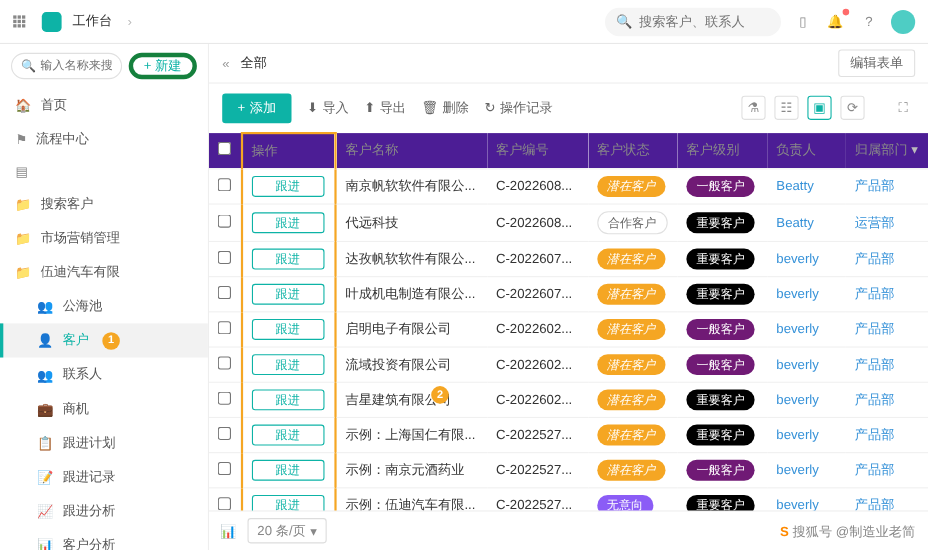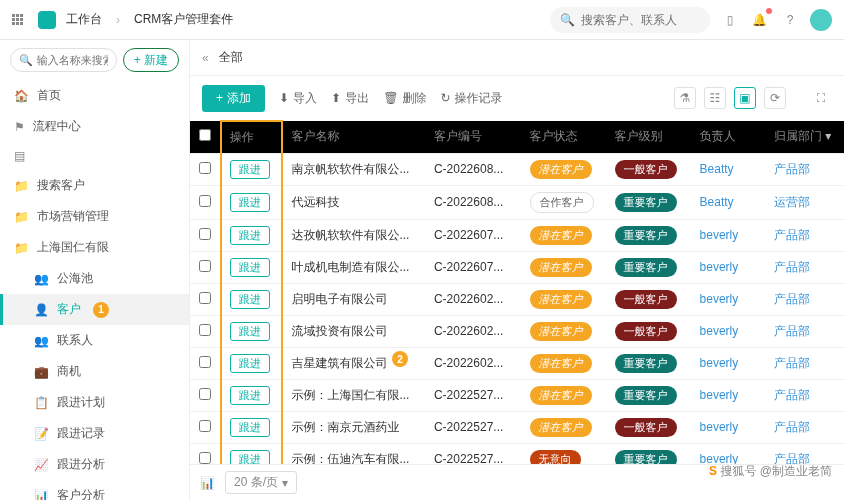--- a/index.html
+++ b/index.html
@@ -14,62 +14,62 @@
 .gsearch { display: flex; align-items: center; background: #f5f5f5; border-radius: 14px; height: 26px; padding: 0 10px; color: #999; gap: 6px; width: 160px; }
 .gsearch input { background: transparent; border: none; outline: none; font-size: 12px; width: 100%; }
 .top-ic { width: 20px; height: 20px; display: flex; align-items: center; justify-content: center; color: #888; position: relative; }
 .badge { position: absolute; top: -2px; right: -2px; width: 6px; height: 6px; background: #ff6b6b; border-radius: 50%; }
 .avatar { width: 22px; height: 22px; background: #4ecdc4; border-radius: 50%; }
 .shell { display: flex; height: 460px; }
 .sidebar { width: 190px; border-right: 1px solid #eee; padding: 8px 0; overflow: hidden; }
 .sb-top { display: flex; align-items: center; gap: 6px; padding: 0 10px 8px; }
 .sb-search { flex: 1; border: 1px solid #e0e0e0; border-radius: 14px; height: 24px; display: flex; align-items: center; padding: 0 8px; color: #c0c0c0; font-size: 11px; gap: 4px; }
 .sb-search input { border: none; outline: none; font-size: 11px; width: 100%; background: transparent; }
-.sb-new { border: 1px solid #15803d; color: #0db3a6; border-radius: 14px; height: 24px; padding: 0 10px; display: flex; align-items: center; font-size: 12px; gap: 2px; }
+.sb-new { border: 4px solid #15803d; color: #0db3a6; border-radius: 14px; height: 24px; padding: 0 10px; display: flex; align-items: center; font-size: 12px; gap: 2px; }
 .sb-item { display: flex; align-items: center; gap: 8px; padding: 7px 14px; color: #555; cursor: pointer; }
 .sb-item.sub { padding-left: 34px; }
 .sb-item.active { background: #f2f2f2; border-left: 3px solid #0db3a6; padding-left: 31px; color: #0db3a6; font-weight: 500; }
 .badge-num { width: 16px; height: 16px; border-radius: 50%; background: #f5a623; color: #fff; display: inline-flex; align-items: center; justify-content: center; font-size: 10px; margin-left: 4px; font-weight: bold; }
 .badge2 { position: absolute; left: 198px; top: 231px; z-index: 5; }
 .main { flex: 1; display: flex; flex-direction: column; overflow: hidden; }
 .mhead { height: 36px; display: flex; align-items: center; padding: 0 12px; border-bottom: 1px solid #eee; justify-content: space-between; }
 .mhead-left { display: flex; align-items: center; gap: 10px; color: #888; }
 .collapse { color: #999; }
 .edit-btn { border: 1px solid #e0e0e0; border-radius: 3px; padding: 3px 10px; color: #666; font-size: 12px; }
 .toolbar { height: 44px; display: flex; align-items: center; padding: 0 12px; gap: 14px; }
 .add-btn { background: #0db3a6; color: #fff; border-radius: 3px; padding: 5px 14px; display: flex; align-items: center; gap: 4px; font-size: 12px; }
 .tool { color: #666; display: flex; align-items: center; gap: 4px; cursor: pointer; }
 .toolbar-right { margin-left: auto; display: flex; gap: 8px; align-items: center; }
 .ticon { width: 22px; height: 22px; border: 1px solid #e0e0e0; border-radius: 3px; display: flex; align-items: center; justify-content: center; color: #888; }
 .ticon.on { border-color: #0db3a6; color: #0db3a6; }
 .table-wrap { flex: 1; overflow: hidden; position: relative; }
 table { width: 100%; border-collapse: collapse; }
 th, td { border-bottom: 1px solid #f0f0f0; padding: 6px 8px; text-align: left; font-size: 12px; white-space: nowrap; overflow: hidden; text-overflow: ellipsis; }
-th { background: #000000; color: #888; font-weight: normal; height: 32px; }
+th { background: #4c1d95; color: #888; font-weight: normal; height: 32px; }
 td { height: 30px; }
 .chk { width: 28px; text-align: center; }
 .op-col { width: 52px; border-left: 2px solid #f5a623; border-right: 2px solid #f5a623; }
 thead .op-col { border-top: 2px solid #f5a623; }
-.follow-btn { border: 1px solid #0db3a6; color: #0db3a6; border-radius: 3px; padding: 1px 8px; font-size: 11px; display: inline-block; }
+.follow-btn { border: 1px solid #0db3a6; color: #0db3a6; border-radius: 3px; padding: 1px 21px; font-size: 11px; display: inline-block; }
 .name-col { width: 130px; }
 .code-col { width: 90px; }
 .stat-col { width: 72px; }
 .level-col { width: 80px; }
 .owner-col { width: 70px; }
 .dept-col { width: 58px; }
 .tag { border-radius: 10px; padding: 2px 9px; font-size: 11px; display: inline-block; }
 .tag-orange-s { background: #f5a623; color: #fff; font-style: italic; }
 .tag-outline { border: 1px solid #e0e0e0; color: #666; }
-.tag-green-s { background: #c2410c; color: #fff; }
-.tag-teal { background: #7f1d1d; color: #fff; }
-.tag-pink-s { background: #0f766e; color: #fff; }
+.tag-green-s { background: #8b5cf6; color: #fff; }
+.tag-teal { background: #701a75; color: #fff; }
+.tag-pink-s { background: #000000; color: #fff; }
 .link { color: #3591d8; }
 .footer { height: 36px; border-top: 1px solid #eee; display: flex; align-items: center; padding: 0 10px; gap: 10px; color: #888; font-size: 12px; }
 .pgsel { border: 1px solid #ddd; border-radius: 3px; padding: 2px 8px; display: flex; align-items: center; gap: 4px; }
-.watermark { position: absolute; bottom: 20px; right: 12px; color: #888; font-size: 12px; text-shadow: 0 0 2px #fff; z-index: 10; }
+.watermark { position: absolute; bottom: 8px; right: 12px; color: #888; font-size: 12px; text-shadow: 0 0 2px #fff; z-index: 10; }
 .watermark-logo { font-weight: bold; color: #ff8a00; }
 input[type=checkbox] { width: 12px; height: 12px; }
 </style>
 </head>
 <body>
 
 <div class="topbar">
   <div class="apps-icon">
       <span></span>
       <span></span>
@@ -77,21 +77,20 @@
       <span></span>
       <span></span>
       <span></span>
       <span></span>
       <span></span>
       <span></span>
     </div>
   <div class="ws-icon"></div>
   <span class="bc">工作台</span>
   <span class="bc-sep">›</span>
-  <span class="bc">CRM客户管理套件</span>
   <div class="top-flex"></div>
   <div class="gsearch">
     <span>🔍</span>
     <input placeholder="搜索客户、联系人" style="">
   </div>
   <div class="top-ic">▯</div>
   <div class="top-ic">🔔<span class="badge"></span></div>
   <div class="top-ic">?</div>
   <div class="avatar"></div>
 </div>
@@ -120,21 +119,21 @@
         <div class="sb-item">
           <span style="color:#4a9">📁</span>
           <span>搜索客户</span>
         </div>
         <div class="sb-item">
           <span style="color:#4a9">📁</span>
           <span>市场营销管理</span>
         </div>
         <div class="sb-item">
           <span style="color:#4a9">📁</span>
-          <span>上海国仁有限</span>
+          <span>伍迪汽车有限</span>
         </div>
       </div>
     <div id="sb-subs">
         <div class="sb-item sub">
           <span style="color:#888">👥</span>
           <span>公海池</span>
         </div>
         <div class="sb-item sub active">
           <span style="color:#888">👤</span>
           <span>客户</span>
@@ -167,20 +166,21 @@
       </div>
 
   </div>
 
   <div class="main">
     <div class="mhead">
       <div class="mhead-left">
         <span class="collapse">«</span>
         <span style="color:#333;font-weight:500">全部</span>
       </div>
+      <div class="edit-btn">编辑表单</div>
     </div>
     <div class="toolbar">
       <div class="add-btn">
           <span>+</span>
           <span>添加</span>
         </div>
       <div class="tool">
           <span>⬇</span>
           <span>导入</span>
         </div>

